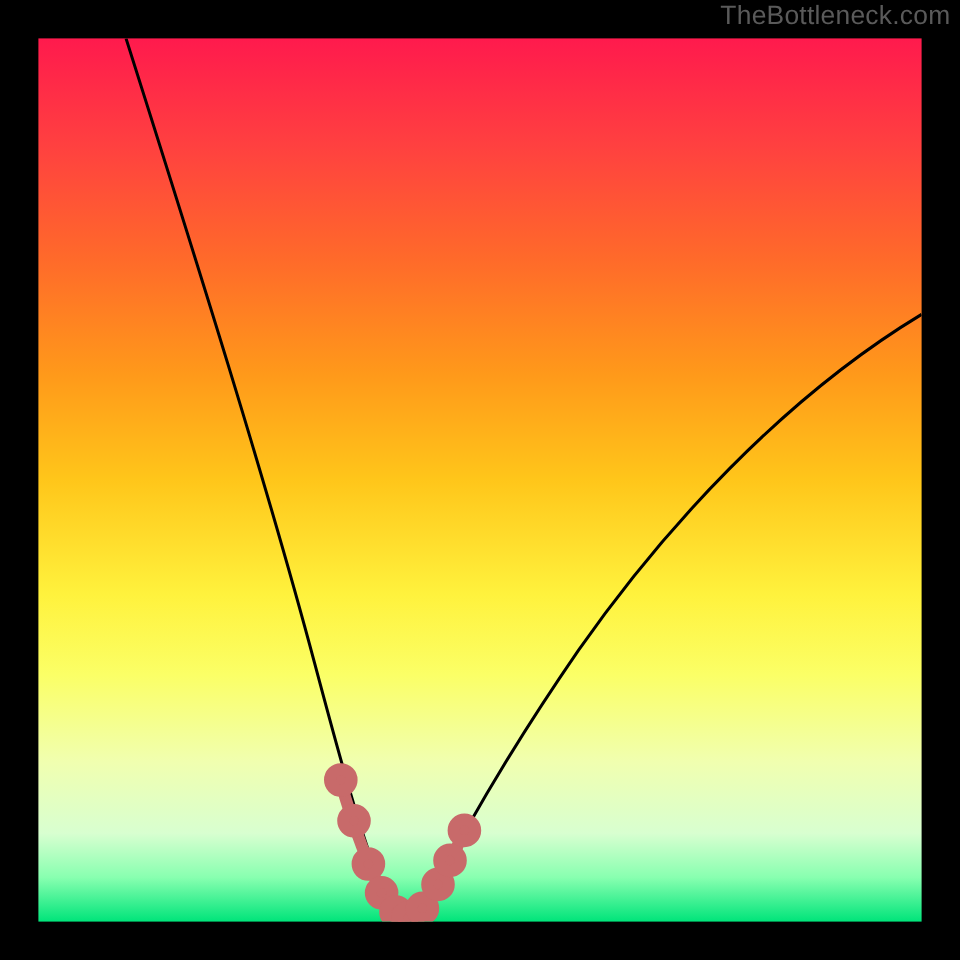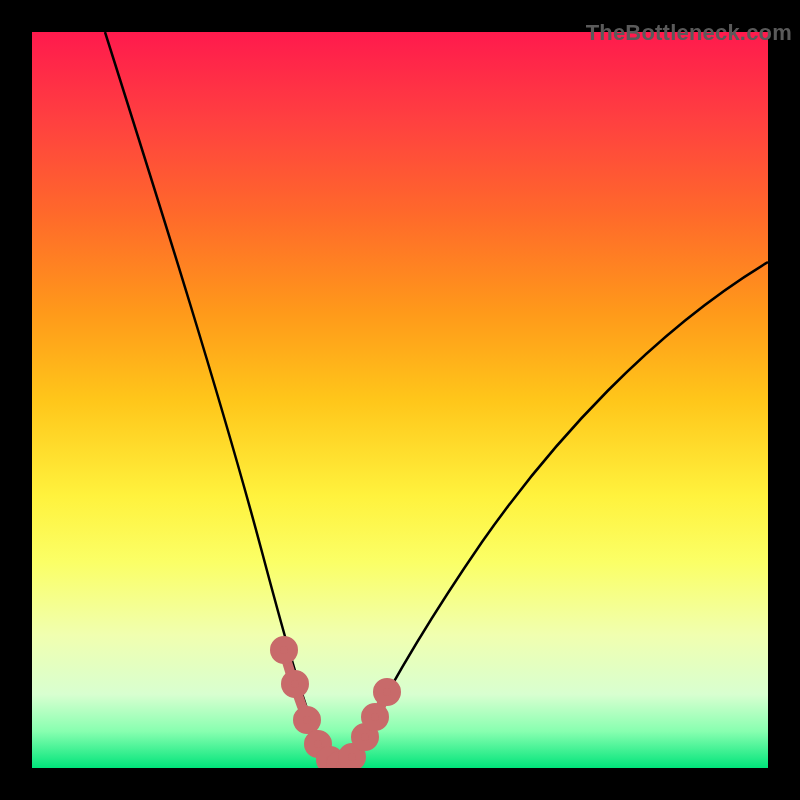--- a/index.html
+++ b/index.html
@@ -40,26 +40,26 @@
   }
   svg.curve {
     position: absolute;
     left: 0;
     top: 0;
     width: 736px;
     height: 736px;
   }
   .watermark {
     position: absolute;
-    top: 20px;
+    top: 0;
     right: 8px;
     font-family: Arial, Helvetica, sans-serif;
     font-size: 22px;
     color: #5a5a5a;
-    font-weight: 700;
+    font-weight: 400;
     letter-spacing: 0.2px;
   }
 </style>
 </head>
 <body>
 
 <div class="frame">
   <div class="plot">
     <svg class="curve" viewBox="0 0 736 736">
       <path d="M 73 0

